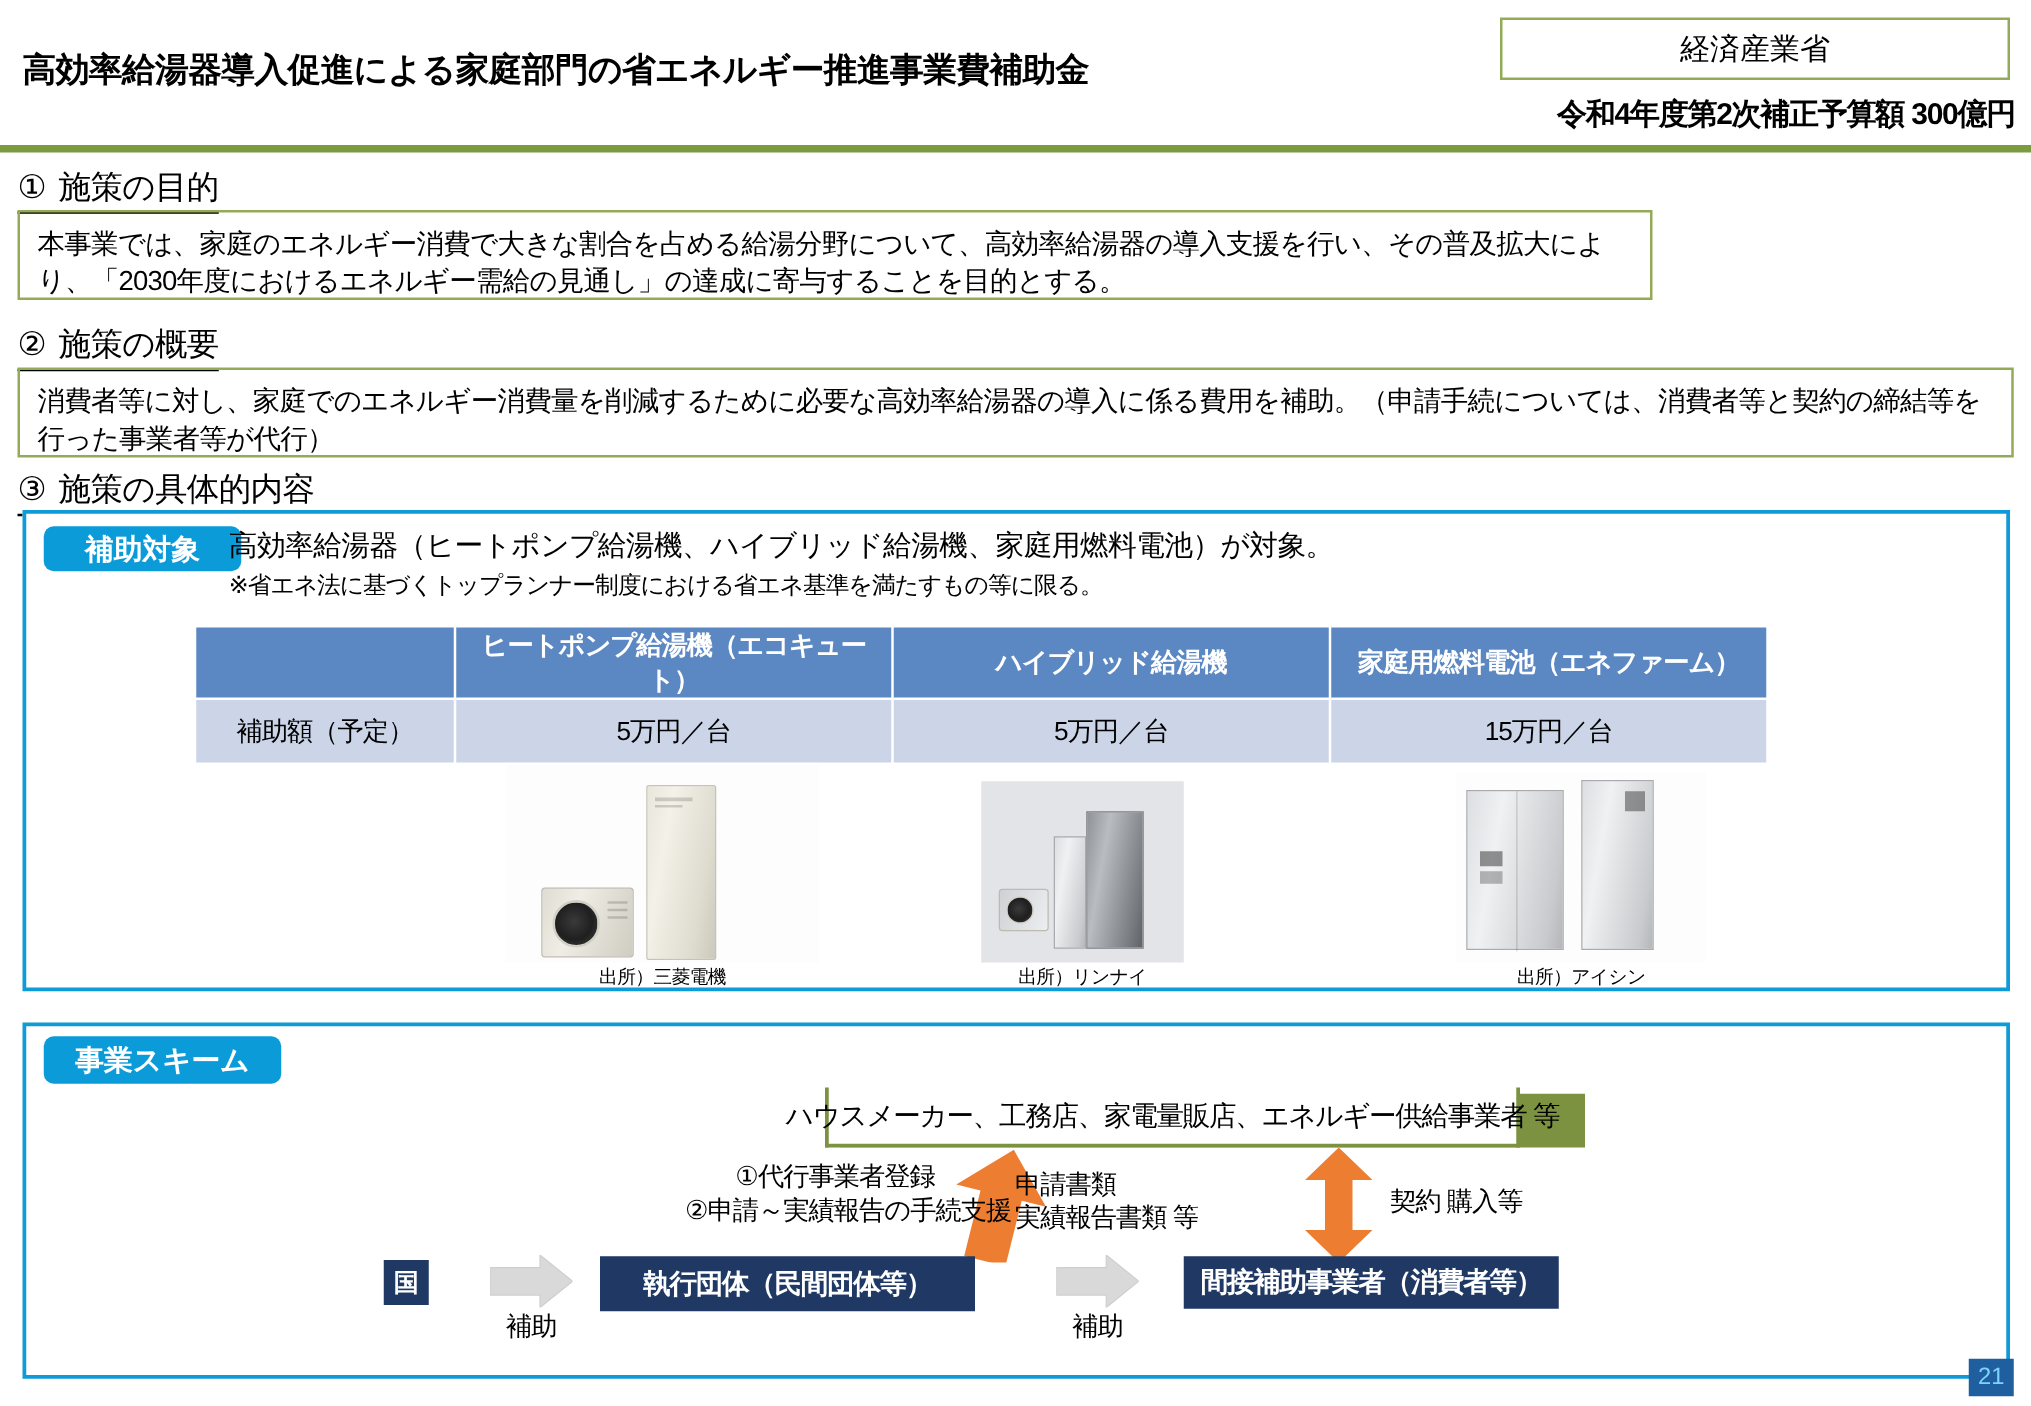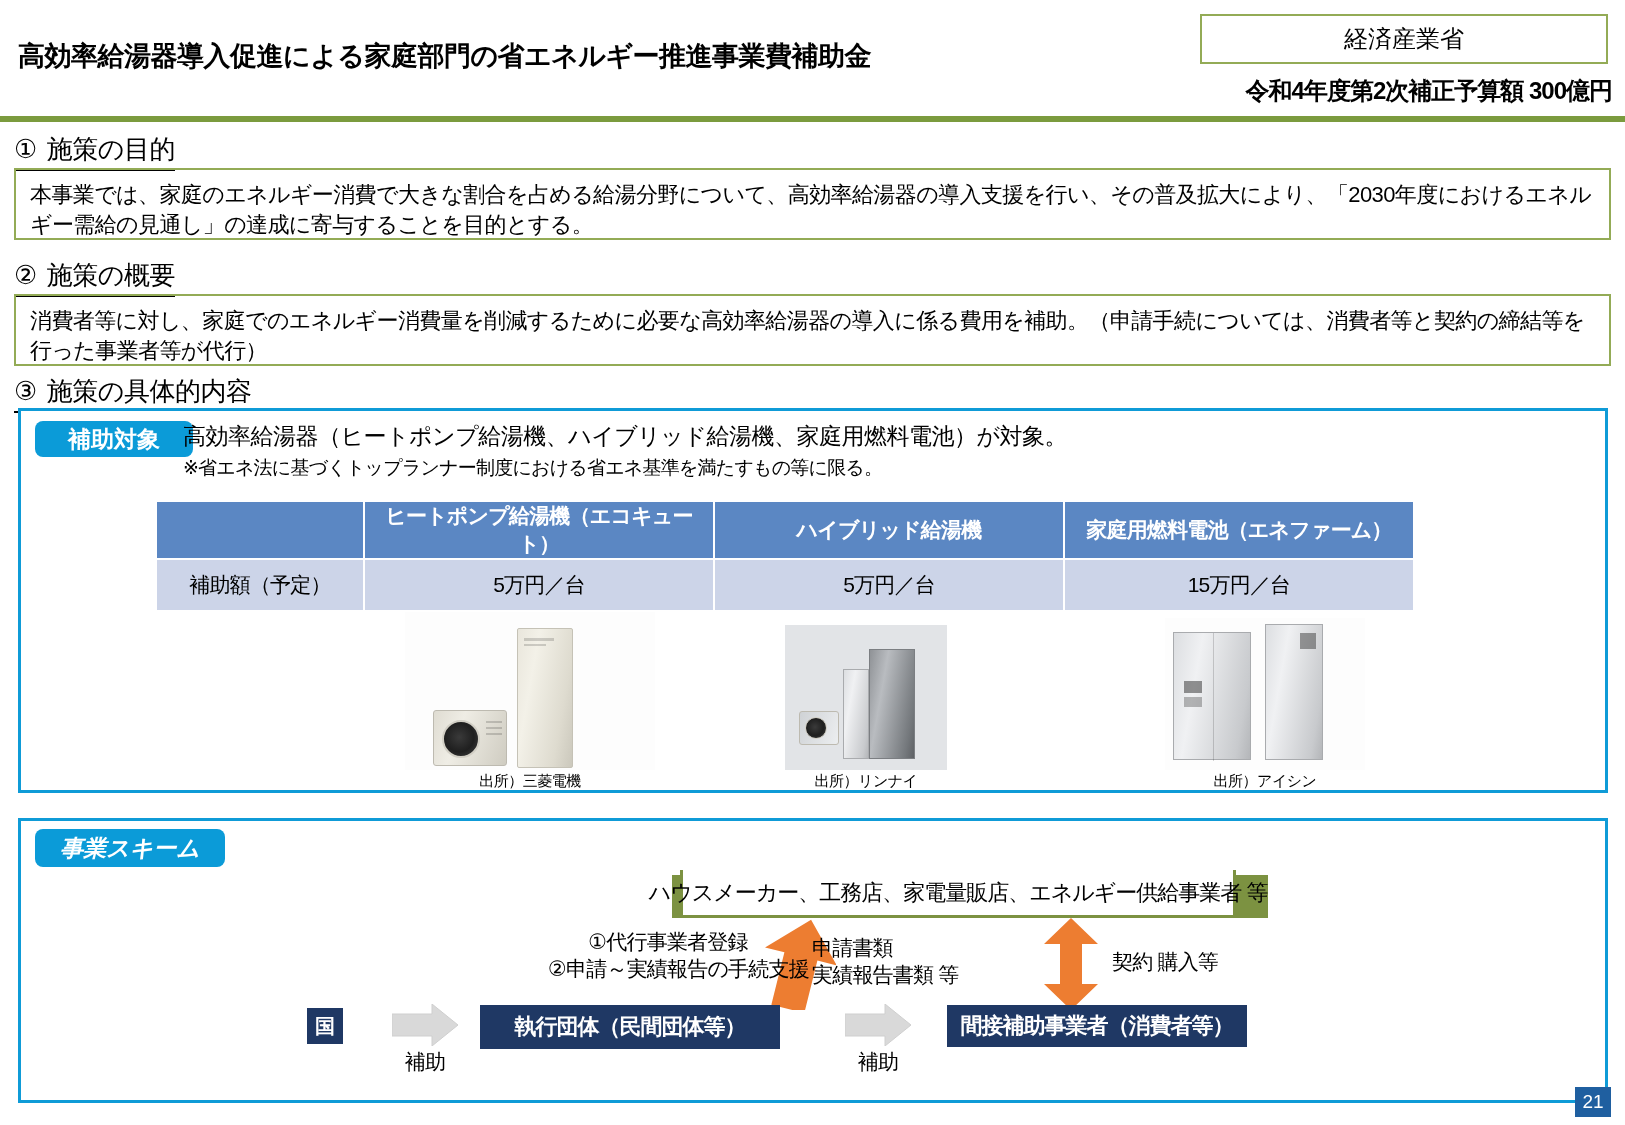--- a/index.html
+++ b/index.html
@@ -180,21 +180,21 @@
   }
   .scheme-label {
     position: absolute;
     font-size: 21px; letter-spacing: -0.8px; line-height: 1.3;
     white-space: nowrap;
   }
   .scheme-label.center { text-align: center; }
   .page-num {
     position: absolute; right: 14px; bottom: 8px;
     width: 36px; height: 30px;
-    background: #1f5fa0; color: #ffffff;
+    background: #1f5fa0; color: #7dd3fc;
     font-size: 19px;
     display: flex; align-items: center; justify-content: center;
   }
 </style>
 </head>
 <body>
 
 <div class="page">
 
   <div class="hdr-title">高効率給湯器導入促進による家庭部門の省エネルギー推進事業費補助金</div>
@@ -204,21 +204,21 @@
   </div>
 
   <div class="budget-line">令和4年度第2次補正予算額 300億円</div>
 
   <div class="hdr-rule"></div>
 
   <div class="sec-head" style="left:14px; top:132px;">
     <span class="num">①</span><span>施策の目的</span>
   </div>
 
-  <div class="green-box" style="left:14px; top:168px; width:1597px; height:72px;">本事業では、家庭のエネルギー消費で大きな割合を占める給湯分野について、高効率給湯器の導入支援を行い、その普及拡大により、「2030年度におけるエネルギー需給の見通し」の達成に寄与することを目的とする。</div>
+  <div class="green-box" style="left:14px; top:168px; width:1308px; height:72px;">本事業では、家庭のエネルギー消費で大きな割合を占める給湯分野について、高効率給湯器の導入支援を行い、その普及拡大により、「2030年度におけるエネルギー需給の見通し」の達成に寄与することを目的とする。</div>
 
   <div class="sec-head" style="left:14px; top:258px;">
     <span class="num">②</span><span>施策の概要</span>
   </div>
 
   <div class="green-box" style="left:14px; top:294px; width:1597px; height:72px;">消費者等に対し、家庭でのエネルギー消費量を削減するために必要な高効率給湯器の導入に係る費用を補助。（申請手続については、消費者等と契約の締結等を行った事業者等が代行）</div>
 
   <div class="sec-head" style="left:14px; top:374px;">
     <span class="num">③</span><span>施策の具体的内容</span>
   </div>
@@ -296,29 +296,29 @@
         <div class="slit" style="left:10px; top:64px; width:18px; height:10px; background:rgba(60,60,60,0.35);"></div>
       </div>
       <div class="unit tank-light" style="left:100px; top:6px; width:58px; height:136px;">
         <div class="slit" style="left:34px; top:8px; width:16px; height:16px; background:rgba(60,60,60,0.5);"></div>
       </div>
     </div>
     <div class="caption">出所）アイシン</div>
   </div>
 
   <div class="blue-panel" style="left:18px; top:818px; width:1590px; height:285px;">
-    <div class="tag" style="left:14px; top:8px; width:190px; height:38px;font-style:italic;">
+    <div class="tag" style="left:14px; top:8px; width:190px; height:38px;">
       <span>事業スキーム</span>
     </div>
   </div>
 
   <div class="agent-head" style="left:672px; top:875px; width:596px; height:43px;">
     <span>申請等手続代行者</span>
   </div>
-  <div class="agent-body" style="left:680px; top:870px; width:556px; height:48px;">
+  <div class="agent-body" style="left:660px; top:870px; width:556px; height:48px;">
     <span>ハウスメーカー、工務店、家電量販店、エネルギー供給事業者 等</span>
   </div>
 
   <svg style="position:absolute; left:760px; top:918px; width:76px; height:92px;" viewBox="0 0 76 92">
     <polygon points="40,0 76,38 56,38 56,92 22,92 22,38 2,38" fill="#ed7d31" transform="rotate(14 38 46)"></polygon>
   </svg>
 
   <svg style="position:absolute; left:1042px; top:918px; width:58px; height:92px;" viewBox="0 0 58 92">
     <polygon points="29,0 56,26 40,26 40,66 56,66 29,92 2,66 18,66 18,26 2,26" fill="#ed7d31"></polygon>
   </svg>

